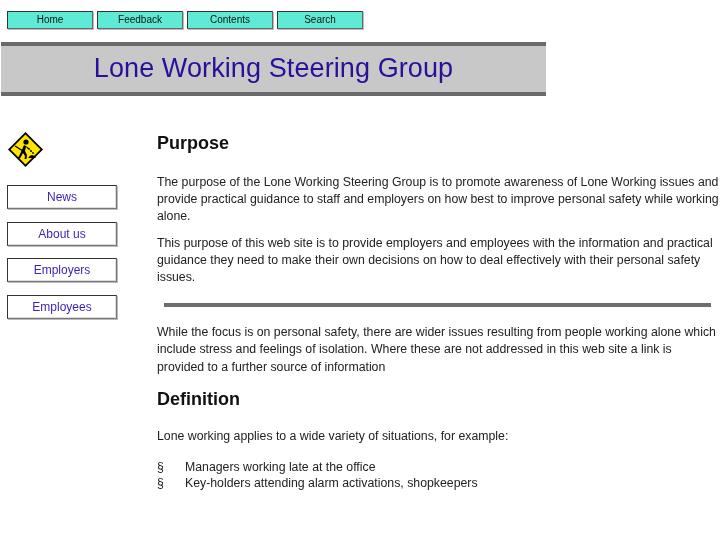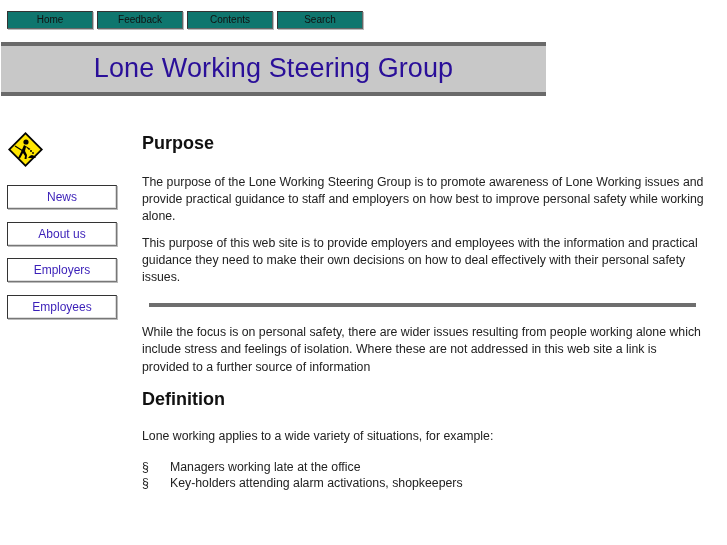--- a/index.html
+++ b/index.html
@@ -6,21 +6,21 @@
     html, body { width: 727px; height: 545px; overflow: hidden; background: #ffffff; }
     body { position: relative; font-family: "Liberation Sans", sans-serif; color: #1a1a1a; }
 
     .topnav { position: absolute; top: 11px; left: 7px; display: flex; gap: 4px; }
     .topnav .btn {
       width: 86px; height: 18px;
       border: 1px solid #333;
       border-right-color: #666; border-bottom-color: #666;
       box-shadow: 1px 1px 0 #bbb;
       font-size: 10px; line-height: 16px; text-align: center;
-      color: #111; background: #0f766e; cursor: pointer;
+      color: #111; background: #5eead4; cursor: pointer;
     }
 
     .banner {
       position: absolute; top: 42px; left: 1px; width: 545px; height: 54px;
       background: #c8c8c8;
       border-top: 4px solid #6a6a6a; border-bottom: 4px solid #6a6a6a;
       display: flex; align-items: center; justify-content: center;
     }
     .banner .title {
       font-size: 27px; color: #2a0f99; letter-spacing: 0.1px;
@@ -32,21 +32,21 @@
     .sidenav { position: absolute; top: 185px; left: 7px; }
     .sidenav .btn {
       width: 110px; height: 24px; margin-bottom: 12.5px;
       border: 1px solid #333;
       border-right-color: #777; border-bottom-color: #777;
       box-shadow: 1px 1px 0 #bbb, inset -1px -1px 0 #ddd;
       font-size: 12px; line-height: 22px; text-align: center;
       color: #3a1fb8; background: #fff; cursor: pointer;
     }
 
-    .content { position: absolute; top: 132px; left: 142px; width: 562px; font-size: 12.3px; line-height: 17.2px; color: #222; }
+    .content { position: absolute; top: 132px; left: 157px; width: 562px; font-size: 12.3px; line-height: 17.2px; color: #222; }
     .content h2 { font-size: 18px; font-weight: bold; color: #111; margin-bottom: 20px; line-height: 22px; }
     .content p { margin-bottom: 9px; }
     .content hr {
       border: none; height: 4px; background: #6e6e6e;
       margin: 17px 8px 17px 7px; width: 547px;
     }
     .content h2.def { margin-top: 12px; margin-bottom: 18px; }
     .content ul { list-style: none; margin-top: 14px; }
     .content li { display: flex; line-height: 16px; }
     .content li .bullet { width: 28px; flex: 0 0 28px; }

